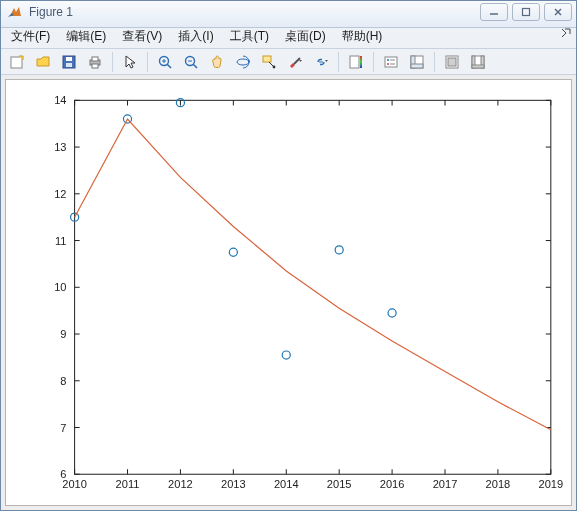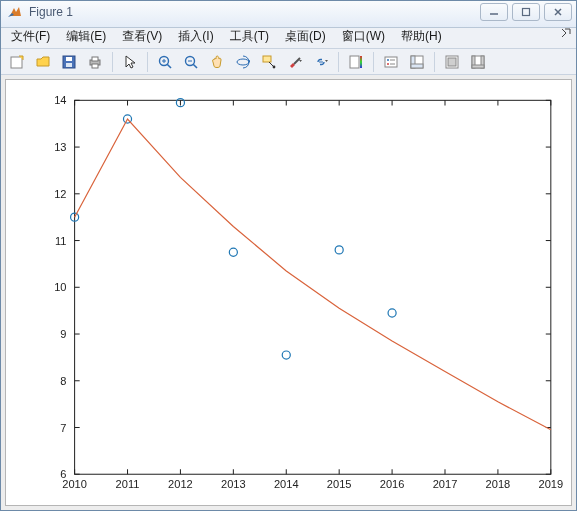--- a/index.html
+++ b/index.html
@@ -137,21 +137,20 @@
     </div>
   </div>
 
   <div class="menubar">
     <div class="menu-item">文件(F)</div>
     <div class="menu-item">编辑(E)</div>
     <div class="menu-item">查看(V)</div>
     <div class="menu-item">插入(I)</div>
     <div class="menu-item">工具(T)</div>
     <div class="menu-item">桌面(D)</div>
-    <div class="menu-item">窗口(W)</div>
     <div class="menu-item">帮助(H)</div>
     <div class="menu-spacer"></div>
     <div class="menu-dock">
       <svg width="10" height="10" viewBox="0 0 10 10">
           <path d="M1 1 L5 5 L1 9 M4 1 L9 1 L9 6" fill="none" stroke="#444" stroke-width="1"></path>
         </svg>
     </div>
   </div>
 
   <div class="toolbar">

